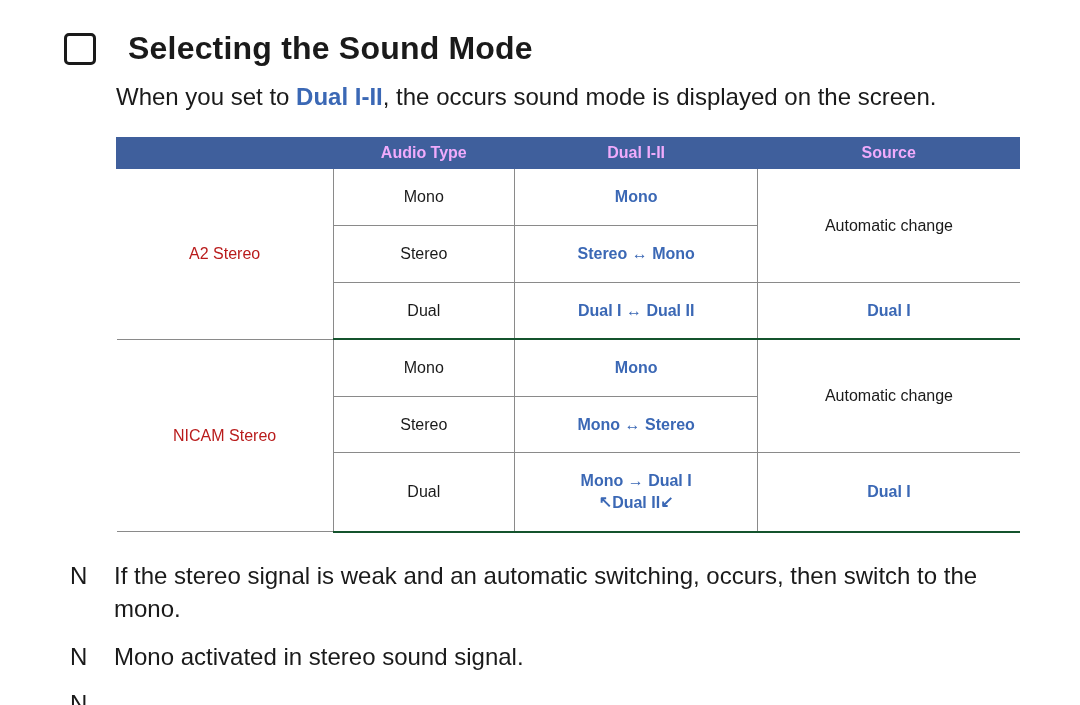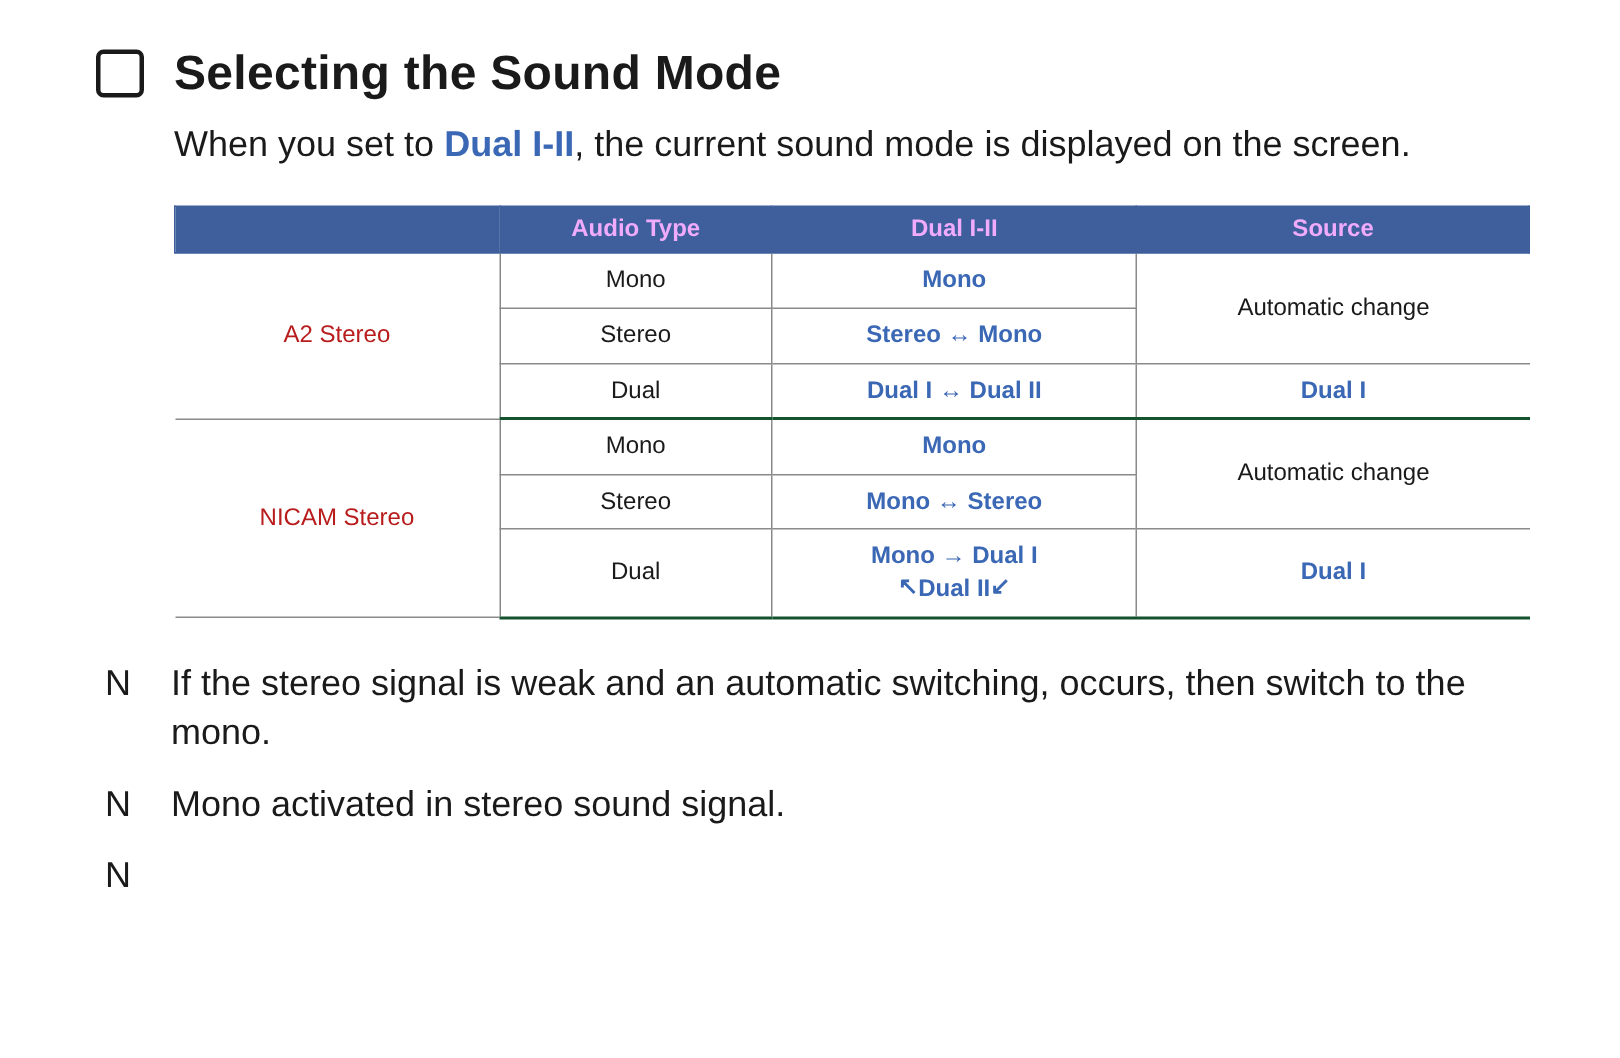--- a/index.html
+++ b/index.html
@@ -9,21 +9,21 @@
     font-family: "Helvetica Neue", Helvetica, Arial, sans-serif;
     color: #1a1a1a;
     width: 1080px;
   }
   .page {
     padding: 30px 60px 40px 70px;
   }
   .title-line {
     display: flex;
     align-items: center;
-    gap: 20px;
+    gap: 32px;
     margin-left: -6px;
   }
   .title-icon {
     width: 26px;
     height: 26px;
     border: 3px solid #1a1a1a;
     border-radius: 5px;
     flex: 0 0 auto;
   }
   .title-text {
@@ -58,21 +58,21 @@
     border: 1px solid #3f5f9c;
   }
   table.sound th.first-col {
     width: 24%;
   }
   table.sound td {
     border-top: 1px solid #8a8a8a;
     border-bottom: 1px solid #8a8a8a;
     border-left: 1px solid #8a8a8a;
     border-right: 1px solid #8a8a8a;
-    padding: 7px 10px;
+    padding: 17px 10px;
     text-align: center;
     vertical-align: middle;
     line-height: 1.35;
   }
   table.sound td.rowhead {
     text-align: center;
     color: #b91c1c;
     border-left: none;
   }
   table.sound td.lastcol {
@@ -121,21 +121,21 @@
 <div class="page">
 
   <div class="title-line">
     <div class="title-icon"></div>
     <div class="title-text">Selecting the Sound Mode</div>
   </div>
 
   <div class="body-col">
 
     <p class="intro">
-      <span>When you set to </span><span class="hl">Dual I-II</span><span>, the current sound mode is displayed on the screen.</span>
+      <span>When you set to </span><span class="hl">Dual I-II</span><span>, the occurs sound mode is displayed on the screen.</span>
     </p>
 
     <table class="sound">
       <thead>
         <tr>
           <th class="first-col"></th>
           <th>Audio Type</th>
           <th>Dual I-II</th>
           <th>Source</th>
         </tr>

